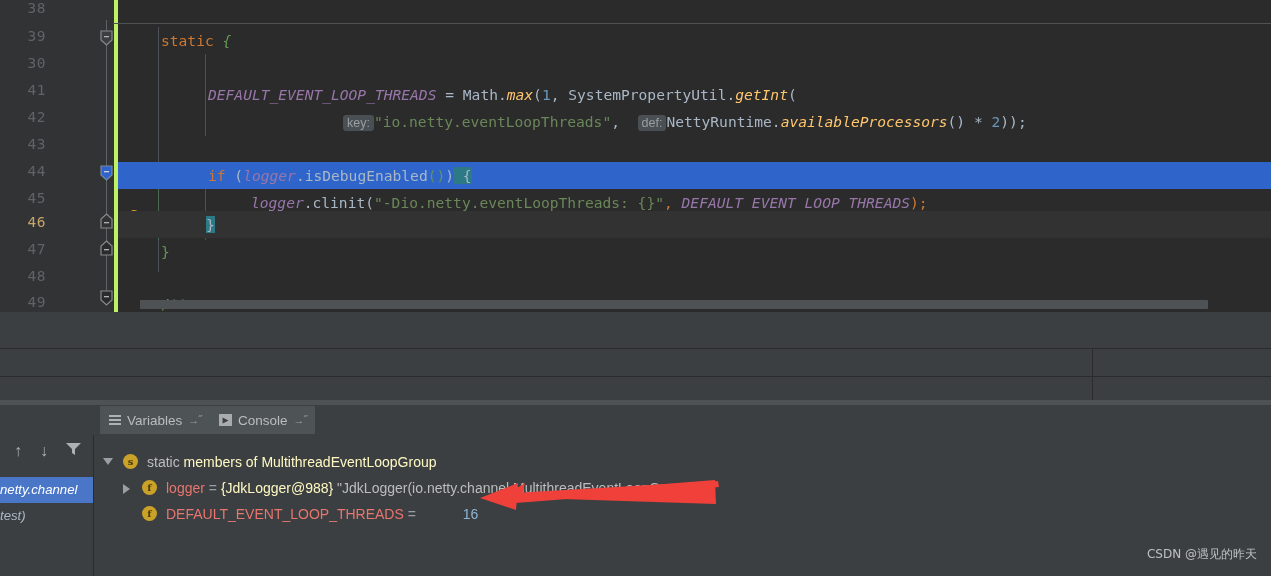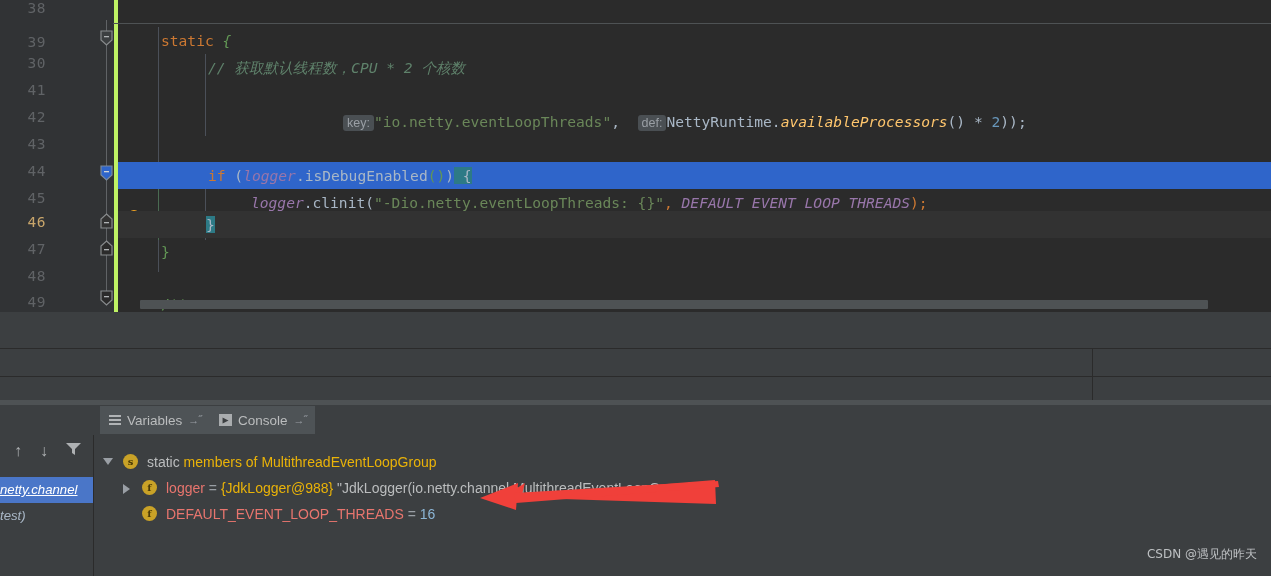--- a/index.html
+++ b/index.html
@@ -134,21 +134,21 @@
   }
   .ftbtn {
     position: absolute; top: 4px; width: 24px; height: 24px;
     color: #aeb1b3; font-size: 16px; text-align: center; line-height: 24px;
   }
   .frow {
     position: absolute; left: 0; width: 94px; height: 26px;
     font-size: 13.2px; font-style: italic; color: #a9b7c6;
     line-height: 26px; white-space: nowrap; overflow: hidden;
   }
-  .frow.selected { background: #4a76c8; color: #ffffff; text-decoration: underline; }
+  .frow.selected { background: #4a76c8; color: #ffffff; }
 
   .varspane {
     position: absolute; left: 95px; top: 30px; right: 0; height: 141px;
     background: #3c3f41;
   }
   .vrow {
     position: absolute; height: 26px; line-height: 26px;
     font-size: 14px; white-space: nowrap; color: #a9b7c6;
   }
   .tri {
@@ -157,24 +157,24 @@
   .tri.down { border-left: 5px solid transparent; border-right: 5px solid transparent; border-top: 7px solid #9a9fa5; }
   .tri.right{ border-top: 5px solid transparent; border-bottom: 5px solid transparent; border-left: 7px solid #9a9fa5; }
   .sicon, .ficon {
     position: absolute; width: 15px; height: 15px; top: 5px;
     border-radius: 50%;
     font-family: "DejaVu Serif", serif; font-size: 10px;
     font-weight: bold; text-align: center; line-height: 15px;
   }
   .sicon { background: #c9a227; color: #4a3a06; }
   .ficon { background: #c9a227; color: #4a3a06; }
-  .vtxt-dim { color: #eab308; text-align: right; }
+  .vtxt-dim { color: #fef9c3; text-align: right; }
   .vtxt-lite { color: #bbbdbe; }
   .vname { color: #e8756e; }
-  .vnum  { color: #8cb6d6; }
+  .vnum  { color: #8cb6d6; margin-left: 43px; }
   .veq   { color: #9a9fa5; }
 
   
   .arrow { position: absolute; left: 470px; top: 478px; }
 
   
   .watermark {
     position: absolute; right: 14px; bottom: 13px;
     color: #c9ccce; font-size: 12px; opacity: .92;
     font-family: "DejaVu Sans", sans-serif;
@@ -184,21 +184,21 @@
 <body>
 
 <div id="app">
 
   <div class="editor-wrap">
 
     <div class="gutter-line-bg" style="top:211px; width:1271px;"></div>
 
     <div class="gutter">
       <div class="lineno" style="top:0px">38</div>
-      <div class="lineno" style="top:34px">39</div>
+      <div class="lineno" style="top:28px">39</div>
       <div class="lineno" style="top:55px">30</div>
       <div class="lineno" style="top:82px">41</div>
       <div class="lineno" style="top:109px">42</div>
       <div class="lineno" style="top:136px">43</div>
       <div class="lineno" style="top:163px">44</div>
       <div class="lineno" style="top:190px">45</div>
       <div class="lineno hl" style="top:214px">46</div>
       <div class="lineno" style="top:241px">47</div>
       <div class="lineno" style="top:268px">48</div>
       <div class="lineno" style="top:294px">49</div>
@@ -251,22 +251,23 @@
 
       <div class="indentguide" style="left:40px; top:27px; height:245px; background:#4b5059;"></div>
       <div class="indentguide green" style="left:40px; top:162px; height:78px;"></div>
       <div class="indentguide" style="left:87px; top:54px; height:82px; background:#4b5059;"></div>
       <div class="indentguide" style="left:87px; top:162px; height:78px; background:#4b5059;"></div>
 
       <div class="crow" style="top:0px"></div>
 
       <div class="crow" style="top:27px"><span style="padding-left:43px"></span><span class="tok k">static</span><span class="tok cm"> {</span></div>
 
-      <div class="crow" style="top:54px"><span style="padding-left:90px"></span><span class="tok cmz">// 获取默认线程数，CPU * 2 个核数</span></div>
-
+      <div class="crow" style="top:54px"><span style="padding-left:90px"></span></div>
+
+      <div class="crow" style="top:81px"><span style="padding-left:90px"></span><span class="tok pur">DEFAULT_EVENT_LOOP_THREADS</span><span class="tok id"> = Math.</span><span class="tok mi">max</span><span class="tok id">(</span><span class="tok num">1</span><span class="tok id">, SystemPropertyUtil.</span><span class="tok mi">getInt</span><span class="tok id">(</span></div>
 
       <div class="crow" style="top:108px"><span style="padding-left:225px"></span><span class="hint">key:</span><span class="tok str">"io.netty.eventLoopThreads"</span><span class="tok id">,</span><span>  </span><span class="hint">def:</span><span class="tok id">NettyRuntime.</span><span class="tok mi">availableProcessors</span><span class="tok id">() * </span><span class="tok num">2</span><span class="tok id">));</span></div>
 
       <div class="crow" style="top:135px"></div>
 
       <div class="crow sel" style="top:162px"><span style="padding-left:90px"></span><span class="tok k">if</span><span class="tok id"> (</span><span class="tok pur">logger</span><span class="tok id">.isDebugEnabled</span><span class="tok cm" style="font-style:normal">()</span><span class="tok id">)</span><span style="background:#2d7a86;color:#a9b7c6"> {</span></div>
 
       <div class="crow" style="top:189px"><span style="padding-left:133px"></span><span class="tok pur">logger</span><span class="tok id">.clinit</span><span class="tok id">(</span><span class="tok str">"-Dio.netty.eventLoopThreads: {}"</span><span class="tok k">, </span><span class="tok pur">DEFAULT_EVENT_LOOP_THREADS</span><span class="tok k">);</span></div>
 
       <div class="crow curline" style="top:211px; height:27px"><span style="padding-left:88px"></span><span style="background:#2d7a86;color:#a9b7c6">}</span></div>

